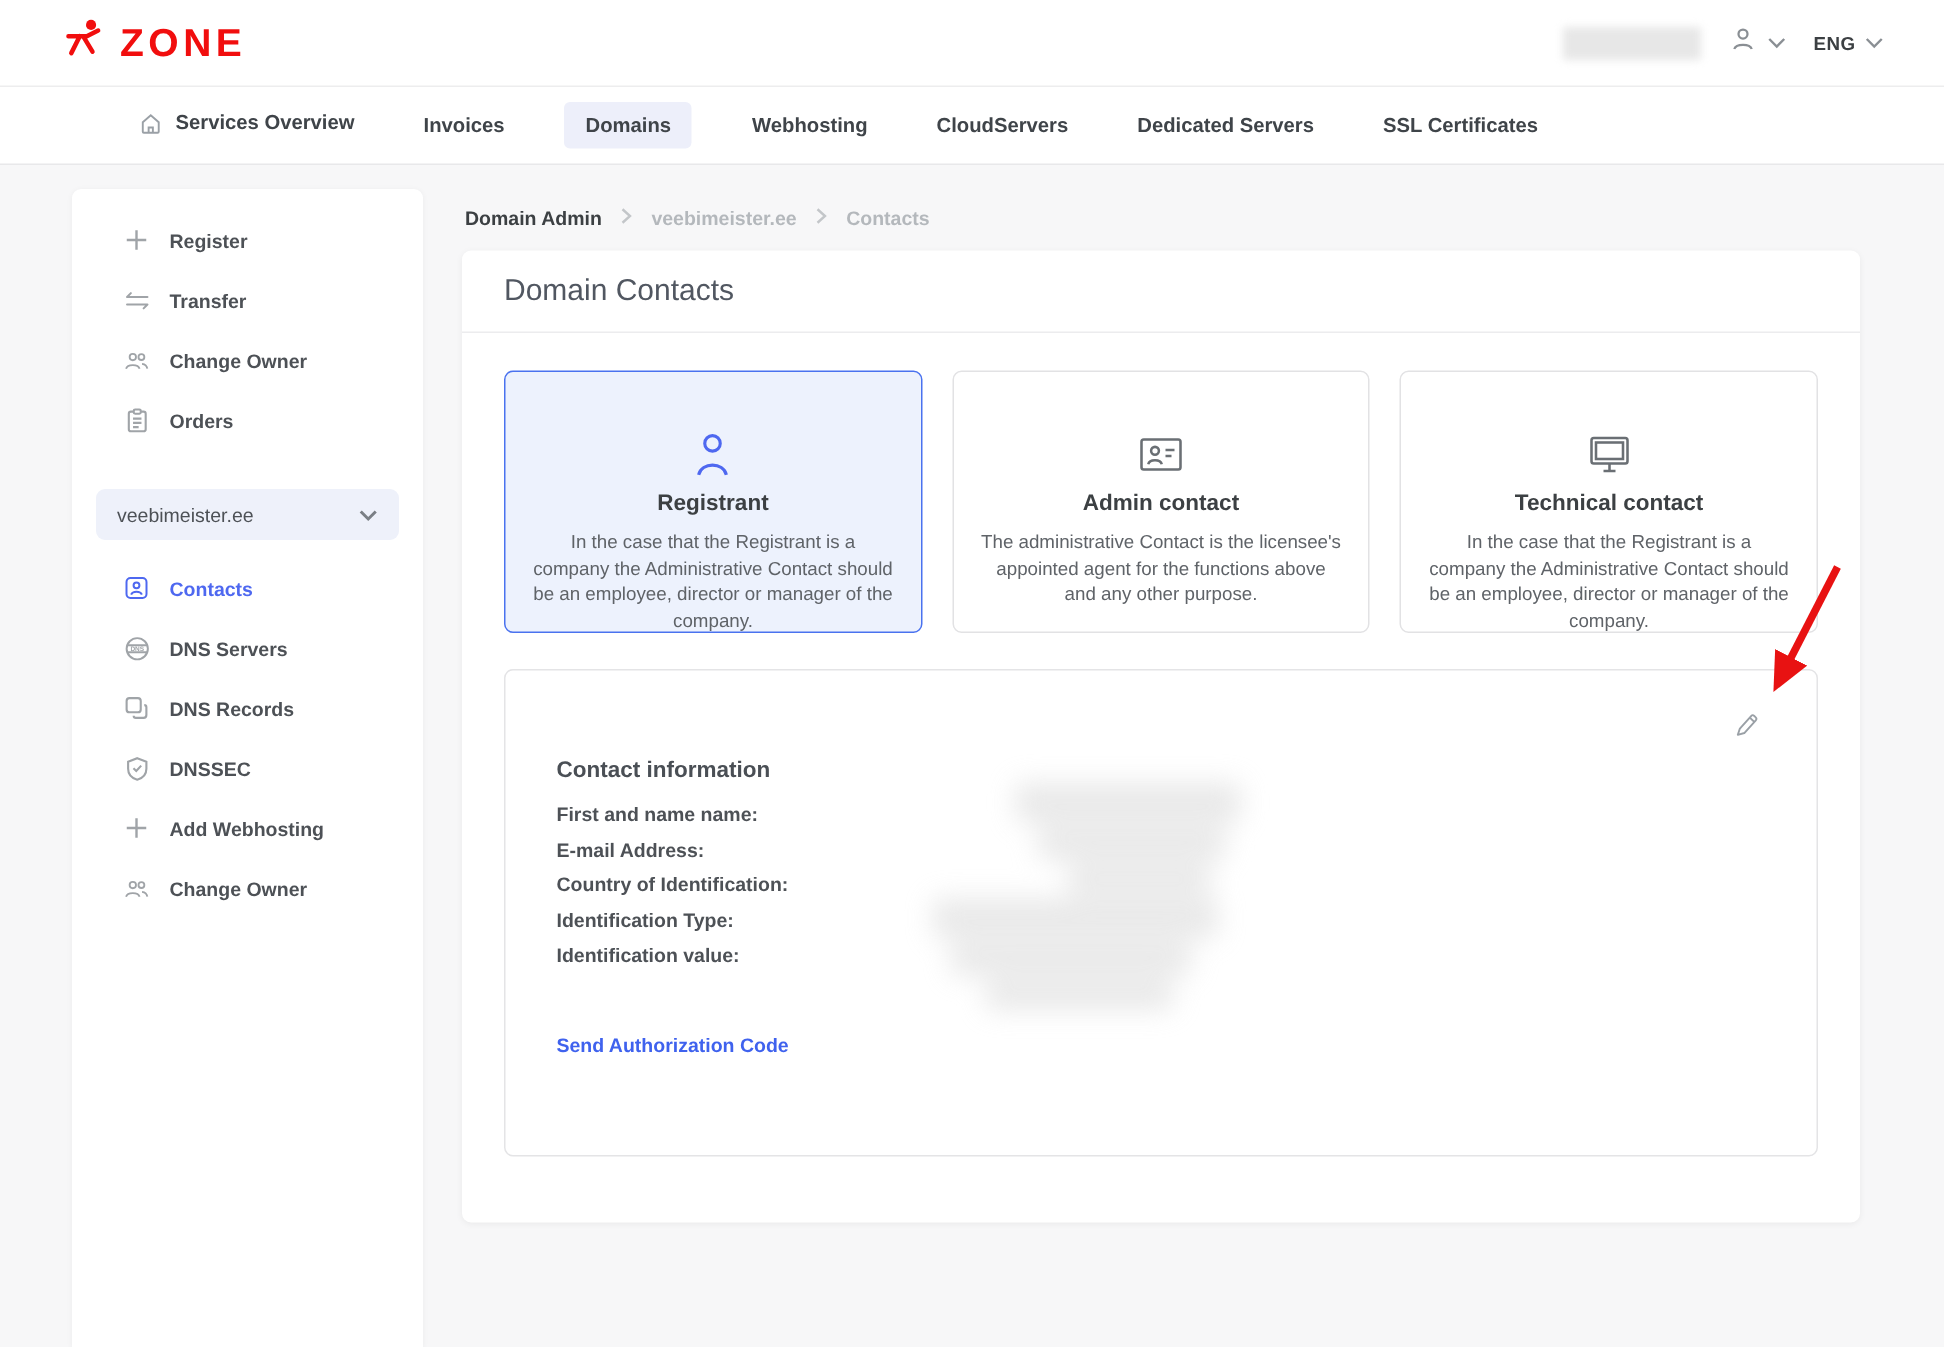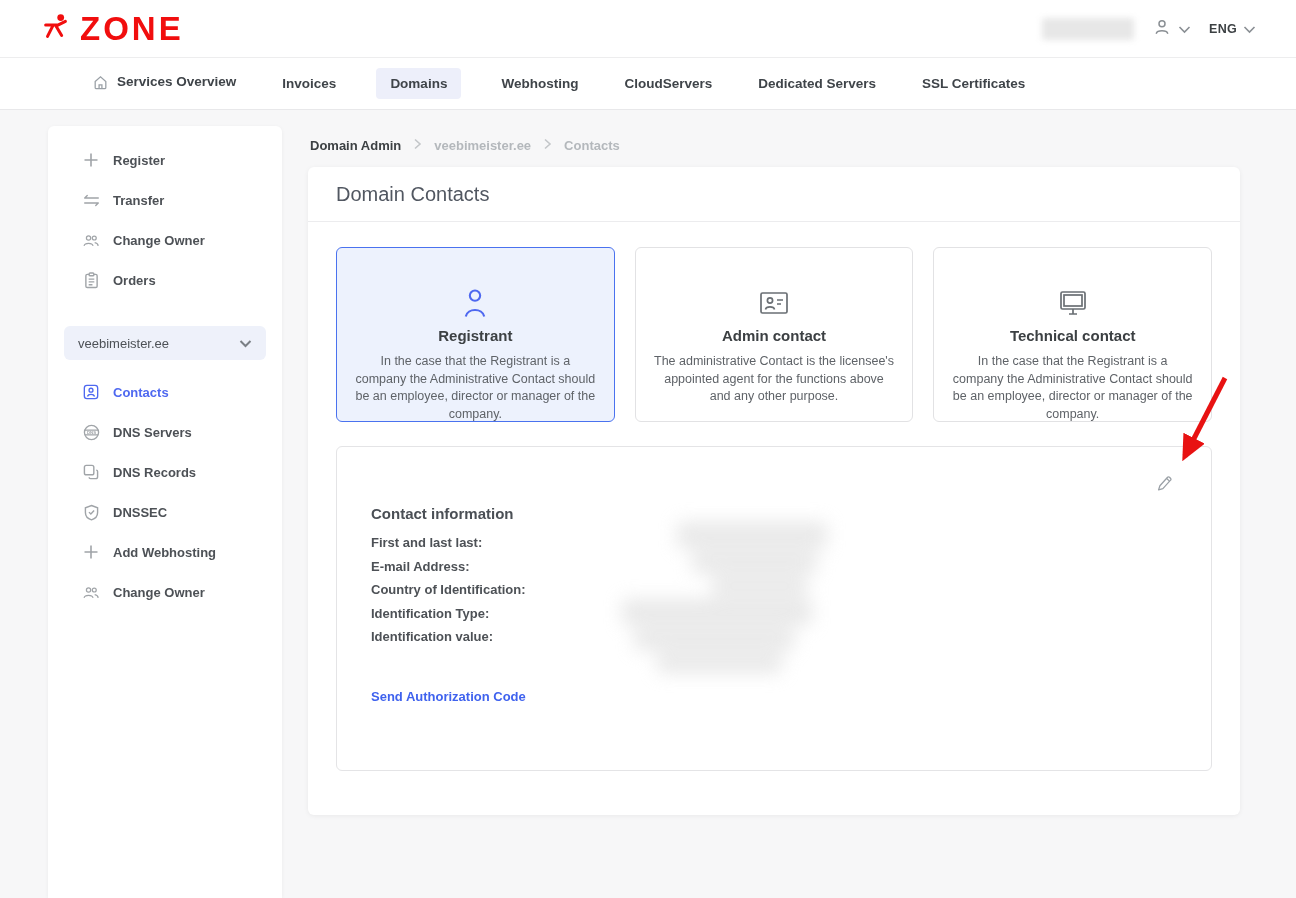--- a/index.html
+++ b/index.html
@@ -13,21 +13,21 @@
   }
 
   
   .header {
     height:58px; background:#fff; border-bottom:1px solid #ededee;
     display:flex; align-items:center; justify-content:space-between;
     padding:0 40px;
   }
   .logo { display:flex; align-items:center; gap:8px; cursor:pointer; }
   .logo-text {
-    color:#f10e0e; font-weight:800; font-size:33px; letter-spacing:3px;text-align:right;
+    color:#f10e0e; font-weight:800; font-size:26px; letter-spacing:3px;text-align:right;
   }
   .header-right { display:flex; align-items:center; gap:18px; }
   .user-blur {
     width:92px; height:22px; background:#e7e7e7; border-radius:2px;
     filter:blur(3px);
   }
   .hdr-group { display:flex; align-items:center; gap:6px; cursor:pointer; }
   .lang-label { font-size:12.5px; font-weight:700; color:#3c4043; letter-spacing:.3px; }
 
   
@@ -359,21 +359,21 @@
       <div class="info-panel">
         <span class="pencil-btn">
           <svg width="17" height="17" viewBox="0 0 20 20" fill="none" stroke="#9aa0a6" stroke-width="1.5" stroke-linejoin="round">
             <path d="M3 17.5 L4.6 12.6 L13.6 2.6 Q14.6 1.5 15.9 2.7 L17 3.8 Q18.2 5 17.1 6.1 L8.1 16.1 Z"></path>
             <path d="M12.6 4.2 L15.8 7.2"></path>
           </svg>
         </span>
 
         <div class="info-title">Contact information</div>
 
-        <div class="field-label">First and last last:</div>
+        <div class="field-label">First and name name:</div>
         <div class="field-label">E-mail Address:</div>
         <div class="field-label">Country of Identification:</div>
         <div class="field-label">Identification Type:</div>
         <div class="field-label">Identification value:</div>
 
         <div class="values-blur">
           <div class="vb" style="width:150px;height:26px;margin-left:55px;"></div>
           <div class="vb" style="width:125px;height:22px;margin-left:70px;"></div>
           <div class="vb" style="width:95px;height:20px;margin-left:90px;"></div>
           <div class="vb" style="width:190px;height:26px;margin-left:0;"></div>

